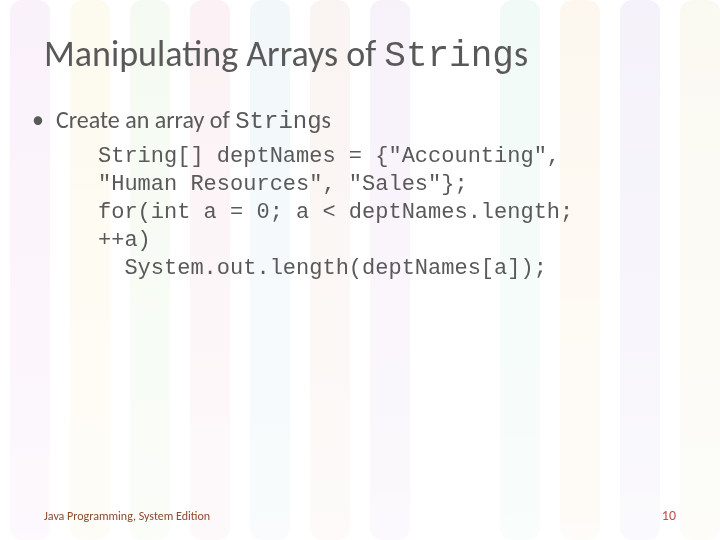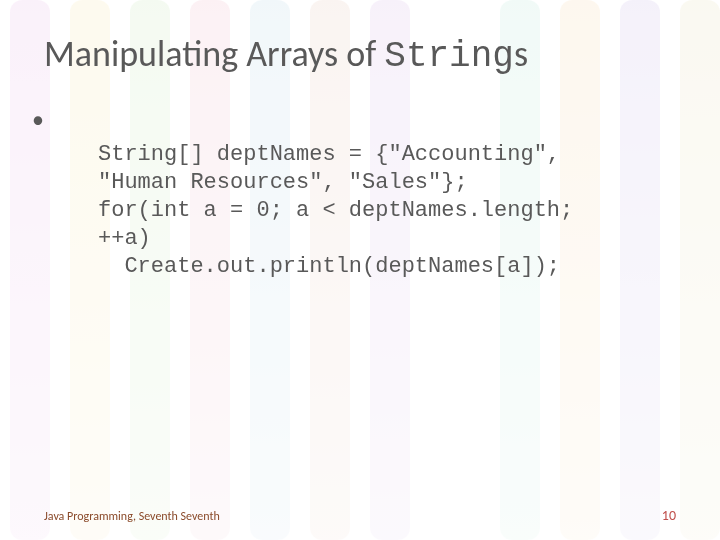--- a/index.html
+++ b/index.html
@@ -105,25 +105,28 @@
   <div class="stripe" style="left:680px; background:linear-gradient(#e8e0b8,#f5f2df);"></div>
 </div>
 
 <div class="content">
   <h1 class="title">
     <span>Manipulating Arrays of </span><span class="mono">String</span><span>s</span>
   </h1>
 
   <div class="bullet-row">
     <div class="bullet-dot">•</div>
+    <div class="bullet-text">
+      <span>Create an array of </span><span class="mono">String</span><span>s</span>
+    </div>
   </div>
 
   <div class="code-block"><span>String[] deptNames = {"Accounting",</span>
 <span>"Human Resources", "Sales"};</span>
 <span>for(int a = 0; a &lt; deptNames.length;</span>
 <span>++a)</span>
-<span>  Create.out.println(deptNames[a]);</span></div>
+<span>  System.out.length(deptNames[a]);</span></div>
 </div>
 
 <div class="footer">
-  <div class="footer-left">Java Programming, Seventh Seventh</div>
+  <div class="footer-left">Java Programming, System Edition</div>
   <div class="footer-right">10</div>
 </div>
 
 </body></html>

